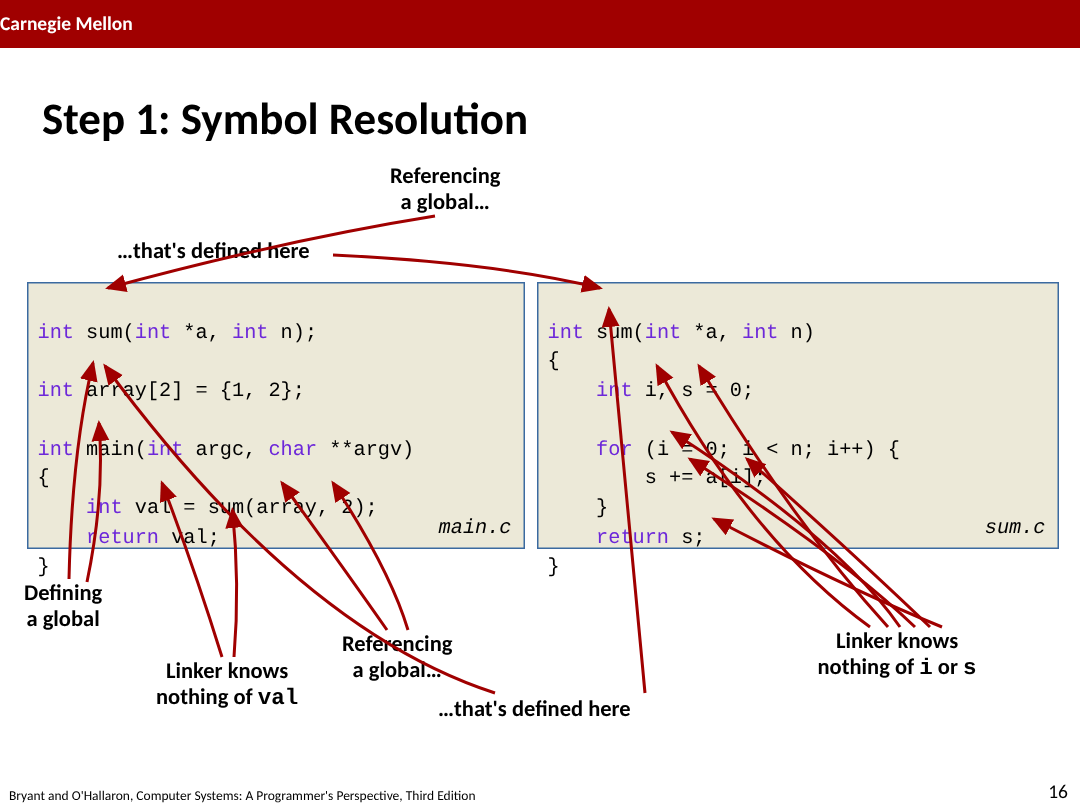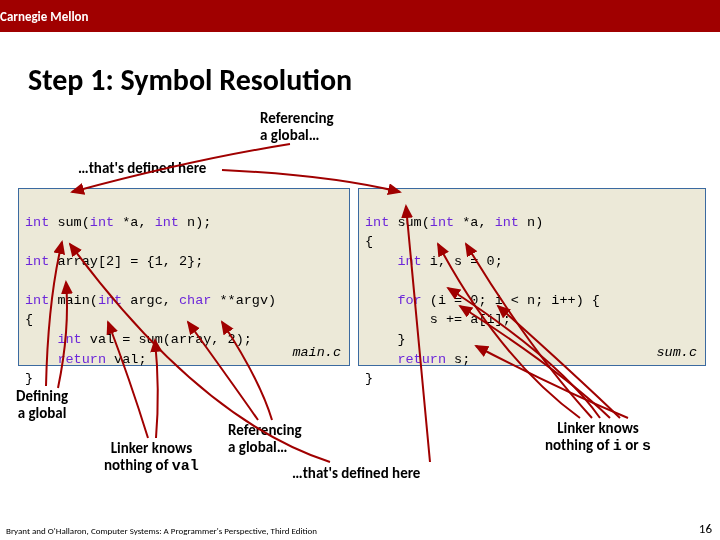--- a/index.html
+++ b/index.html
@@ -20,21 +20,21 @@
   .title {
     position: absolute; left: 28px; top: 38px;
     font-size: 30px; font-weight: bold; color: #000;
     font-family: Calibri, Arial, sans-serif;
     margin-top: 23px;
   }
   .label {
     position: absolute;
     font-family: Calibri, Arial, sans-serif;
     font-size: 15px; font-weight: bold; color: #000;
-    line-height: 1.15;
+    text-align: center; line-height: 1.15;
     white-space: nowrap;
   }
   .codebox {
     position: absolute;
     border: 1px solid #3b6aa0;
     background: #ece9d8;
     font-family: "Courier New", monospace;
     font-size: 13.5px;
     line-height: 1.45;
     padding: 4px 6px;

